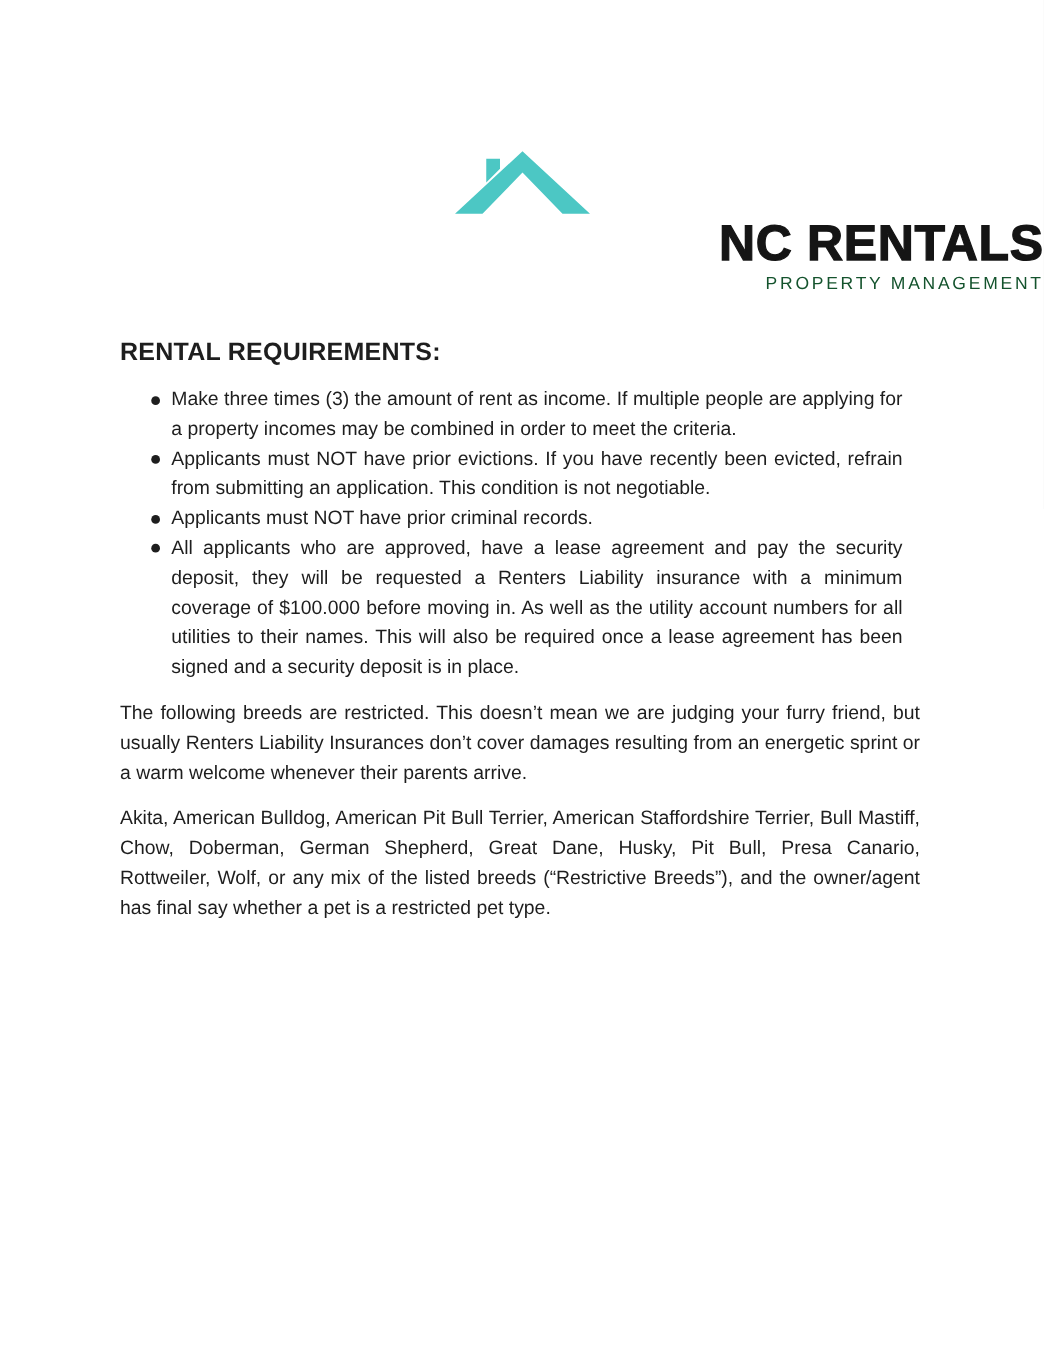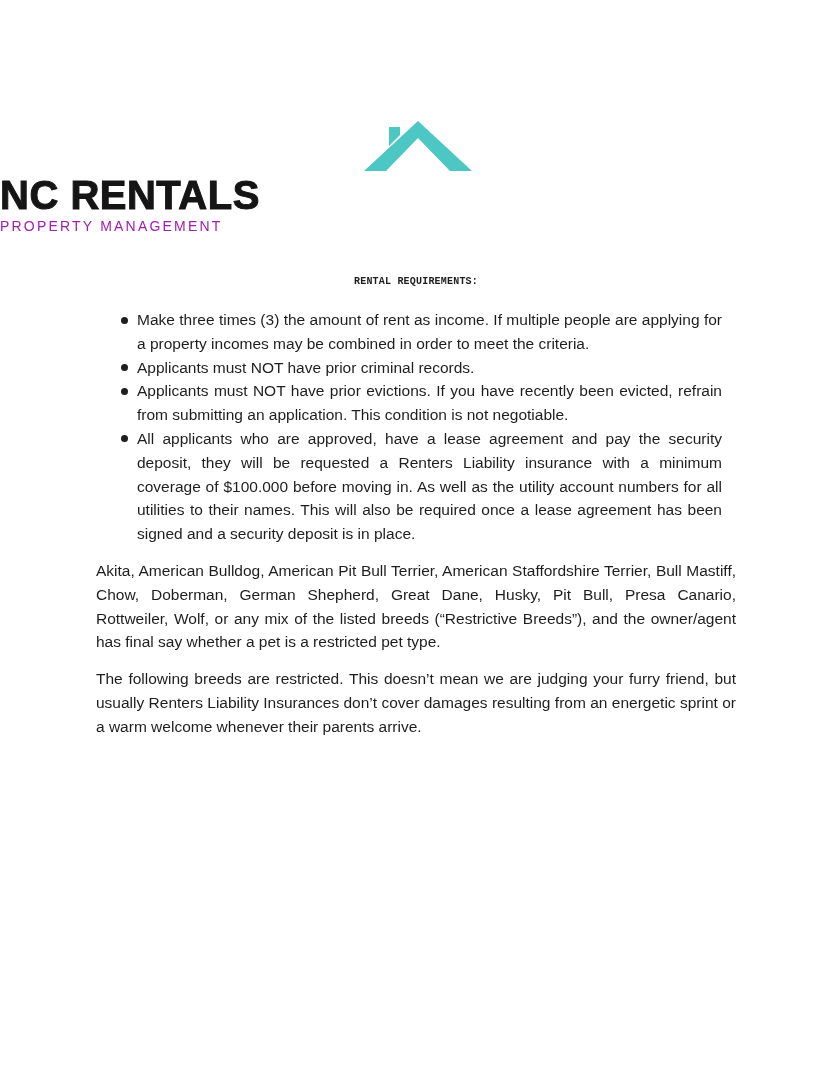--- a/index.html
+++ b/index.html
@@ -13,55 +13,54 @@
     position: relative;
     width: 835px;
     height: 1080px;
     background: #ffffff;
     overflow: hidden;
     color: #1e1e1e;
   }
   
   .logo {
     padding-top: 119px;
-    text-align: left;
+    text-align: right;
   }
   .roof-icon { display: block; margin: 0 auto; }
   .logo-name {
     margin-top: 1px;
     font-size: 40px;
     font-weight: 900;
     letter-spacing: 0.5px;
     line-height: 42px;
     color: #151515;
     -webkit-text-stroke: 1px #151515;
   }
   .logo-tagline {
     margin-top: 2px;
     font-size: 14px;
     letter-spacing: 2.2px;
     line-height: 17px;
-    color: #a21caf;
+    color: #14532d;
     font-weight: 400;
   }
   
   .content {
     margin-left: 96px;
     width: 640px;
     font-size: 15.5px;
     line-height: 23.8px;
   }
   .content h1 {
     margin: 35px 0 0 0;
-    font-size: 10px;
+    font-size: 20px;
     line-height: 24px;
     font-weight: 700;
     letter-spacing: 0.2px;
-    text-align: center;
-    font-family: Liberation Mono, monospace;
+    text-align: left;
   }
   ul.bullet-list {
     margin: 14px 14px 0 0;
     padding: 0;
     list-style: none;
   }
   ul.bullet-list li {
     position: relative;
     padding-left: 41px;
     text-align: justify;
@@ -95,26 +94,26 @@
     <div class="logo-name">NC RENTALS</div>
     <div class="logo-tagline">PROPERTY MANAGEMENT</div>
   </header>
 
   <main class="content">
 
     <h1>RENTAL REQUIREMENTS:</h1>
 
     <ul class="bullet-list">
       <li>Make three times (3) the amount of rent as income. If multiple people are applying for a property incomes may be combined in order to meet the criteria.</li>
+      <li>Applicants must NOT have prior evictions. If you have recently been evicted, refrain from submitting an application. This condition is not negotiable.</li>
       <li>Applicants must NOT have prior criminal records.</li>
-      <li>Applicants must NOT have prior evictions. If you have recently been evicted, refrain from submitting an application. This condition is not negotiable.</li>
       <li>All applicants who are approved, have a lease agreement and pay the security deposit, they will be requested a Renters Liability insurance with a minimum coverage of $100.000 before moving in. As well as the utility account numbers for all utilities to their names. This will also be required once a lease agreement has been signed and a security deposit is in place.</li>
     </ul>
 
+    <p>The following breeds are restricted. This doesn’t mean we are judging your furry friend, but usually Renters Liability Insurances don’t cover damages resulting from an energetic sprint or a warm welcome whenever their parents arrive.</p>
+
     <p>Akita, American Bulldog, American Pit Bull Terrier, American Staffordshire Terrier, Bull Mastiff, Chow, Doberman, German Shepherd, Great Dane, Husky, Pit Bull, Presa Canario, Rottweiler, Wolf, or any mix of the listed breeds (“Restrictive Breeds”), and the owner/agent has final say whether a pet is a restricted pet type.</p>
-
-    <p>The following breeds are restricted. This doesn’t mean we are judging your furry friend, but usually Renters Liability Insurances don’t cover damages resulting from an energetic sprint or a warm welcome whenever their parents arrive.</p>
 
     <ul class="bullet-list notes-list">
     </ul>
 
   </main>
 </div>
 
 </body></html>

